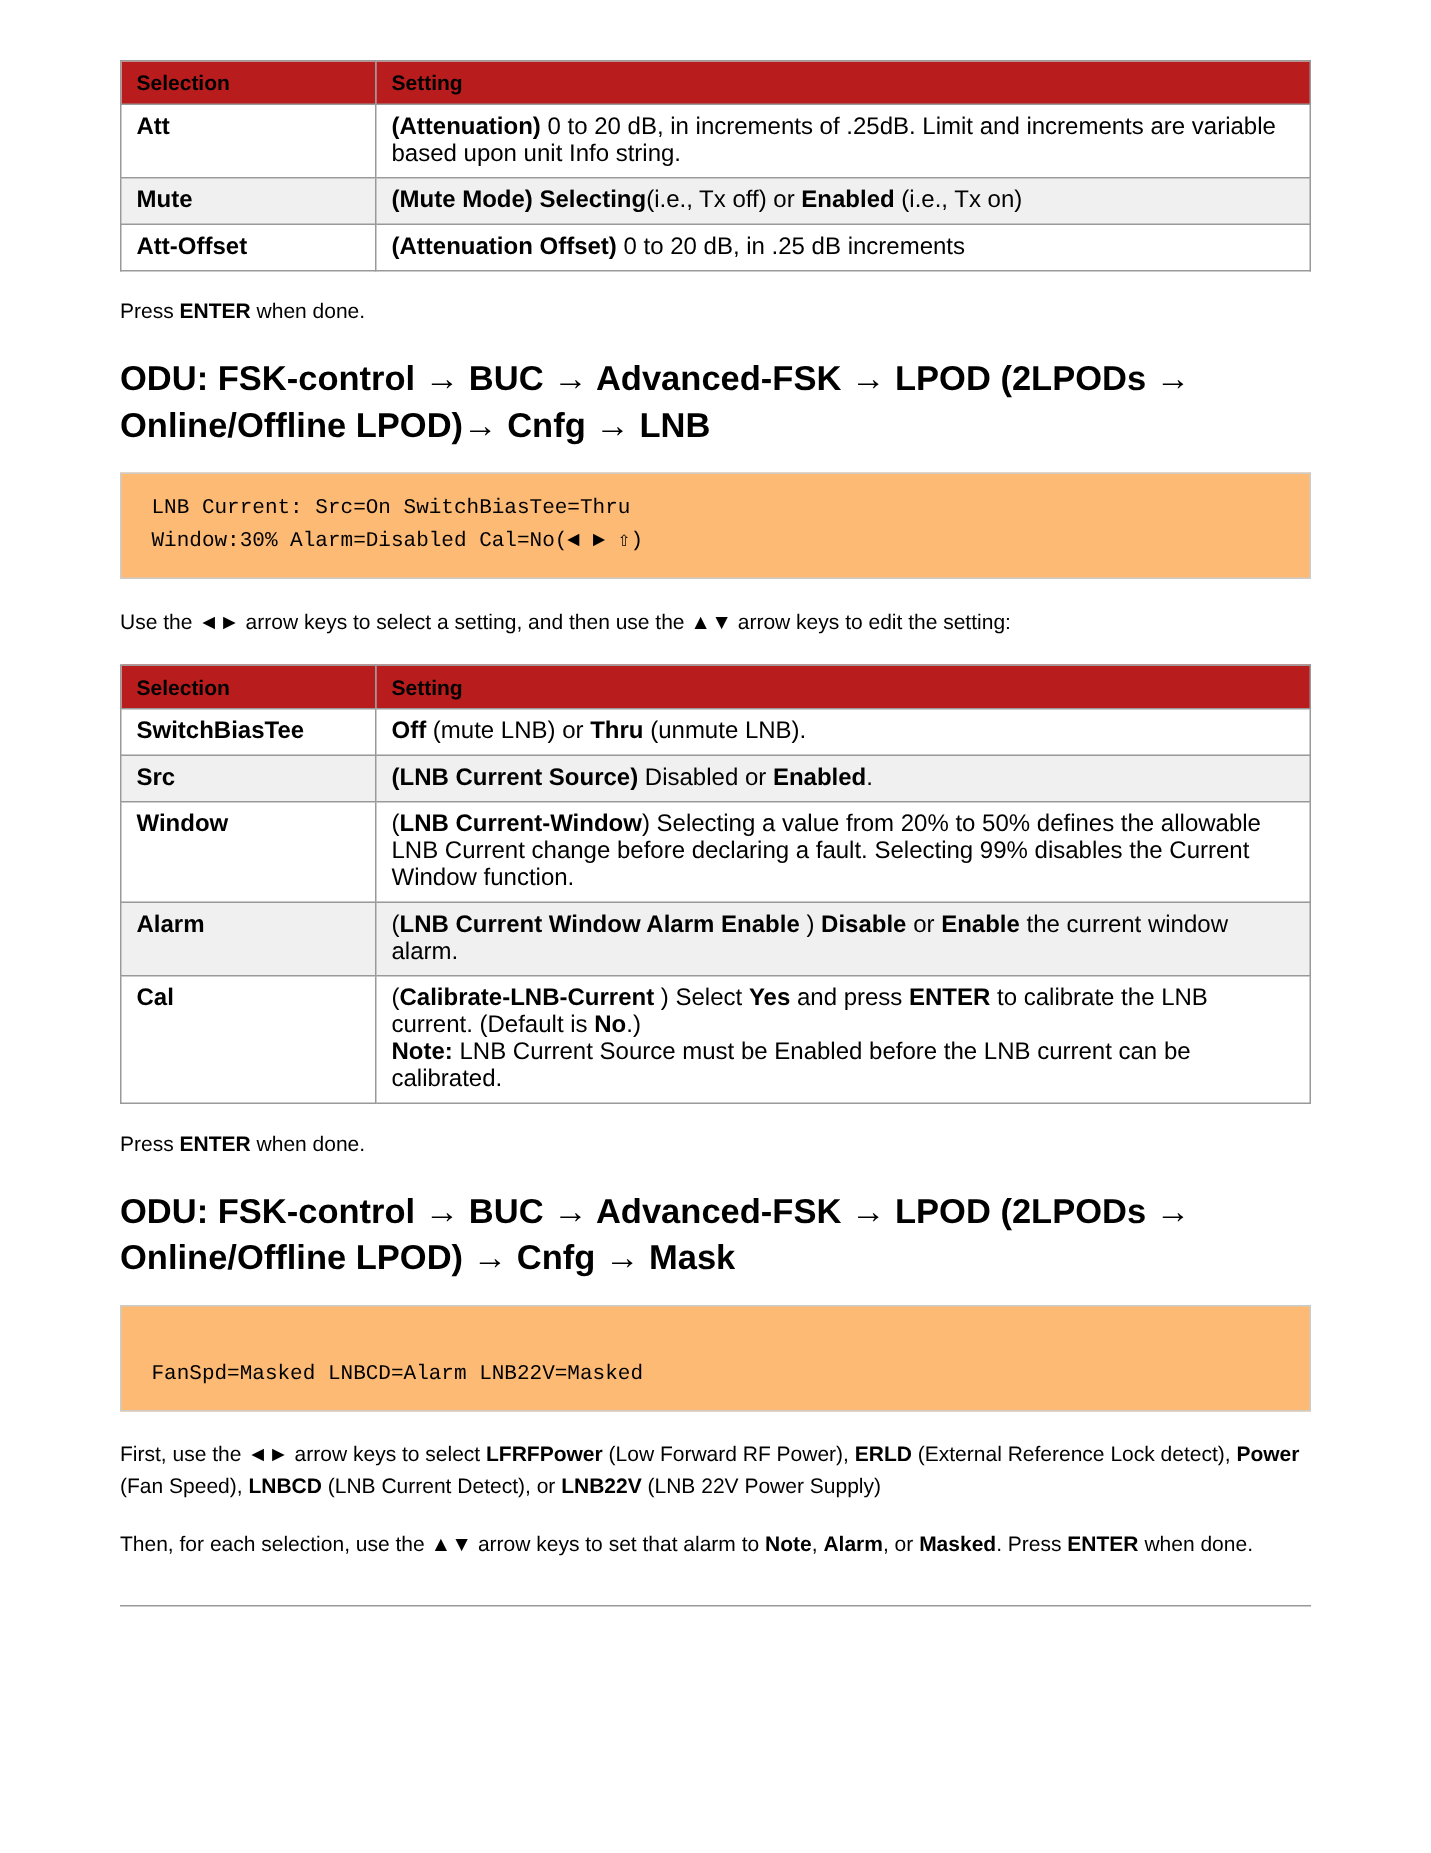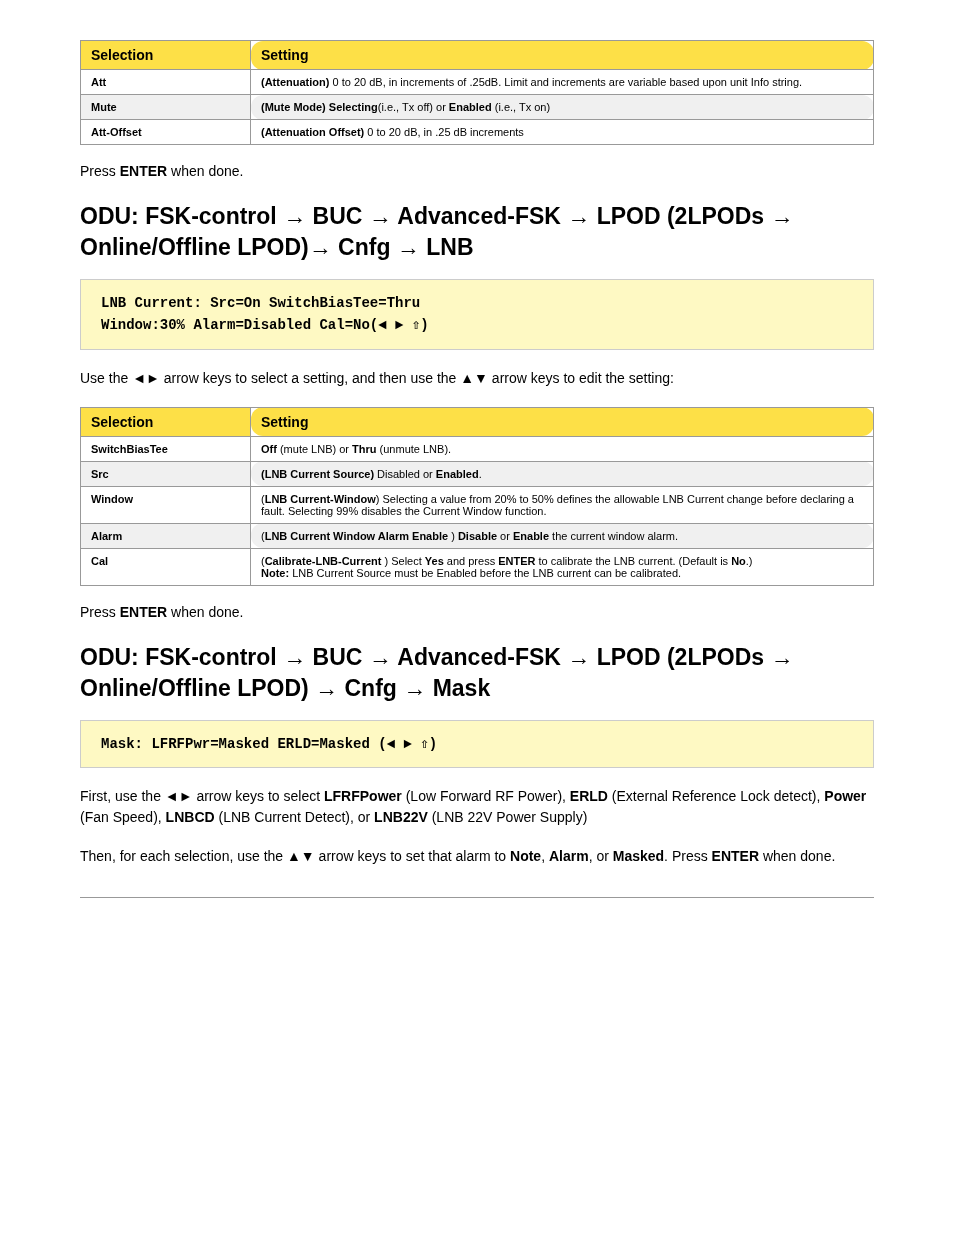--- a/index.html
+++ b/index.html
@@ -13,66 +13,66 @@
       padding: 40px 80px 60px 80px;
     }
 
     
     table {
       border-collapse: collapse;
       width: 100%;
       margin-bottom: 18px;
     }
     table th {
-      background-color: #fde047;
+      background-color: #b91c1c;
       border: 1px solid #999;
       padding: 6px 10px;
       text-align: left;
       font-weight: bold;
       font-size: 14px;
     }
     table td {
       border: 1px solid #999;
       padding: 6px 10px;
       vertical-align: top;
-      font-size: 11px;
+      font-size: 16px;
     }
     table tr:nth-child(even) td {
       background-color: #f0f0f0;
     }
     table tr:nth-child(odd) td {
       background-color: #ffffff;
     }
     .col-sel { width: 170px; font-weight: bold; }
-    .col-set { width: auto; border-radius: 12px; }
+    .col-set { width: auto; }
 
     
     .press-enter {
       font-size: 14px;
       margin-bottom: 22px;
     }
     .press-enter strong {
       font-weight: bold;
     }
 
     
     .section-heading {
       font-size: 23px;
       font-weight: bold;
       margin-bottom: 16px;
       line-height: 1.35;
     }
 
     
     .code-block {
-      background-color: #fef9c3;
+      background-color: #fdba74;
       border: 1px solid #ccc;
       font-family: 'Courier New', Courier, monospace;
       font-size: 14px;
-      font-weight: bold;
+      font-weight: normal;
       padding: 12px 20px;
       margin-bottom: 18px;
       line-height: 1.6;
       display: inline-block;
       width: 100%;
     }
 
     
     .instruction {
       font-size: 14px;
@@ -203,21 +203,22 @@
 </p>
 
 <div class="section-block">
   <h2 class="section-heading">
     ODU: FSK-control → BUC → Advanced-FSK → LPOD (2LPODs →<br>
     Online/Offline LPOD) → Cnfg → Mask
   </h2>
 
   
   <div class="code-block">
-    <span>Mask: LFRFPwr=Masked  ERLD=Masked   (◄ ► ⇧)</span><br>
+    <br>
+    <span>FanSpd=Masked  LNBCD=Alarm   LNB22V=Masked</span>
   </div>
 
   
   <p class="instruction">
     First, use the ◄► arrow keys to select <strong>LFRFPower</strong> (Low Forward RF Power), <strong>ERLD</strong> (External Reference Lock detect), <strong>Power</strong> (Fan Speed), <strong>LNBCD</strong> (LNB Current Detect), or <strong>LNB22V</strong> (LNB 22V Power Supply)
   </p>
 
   
   <p class="instruction">
     Then, for each selection, use the ▲▼ arrow keys to set that alarm to <strong>Note</strong>, <strong>Alarm</strong>, or <strong>Masked</strong>. Press <strong>ENTER</strong> when done.

